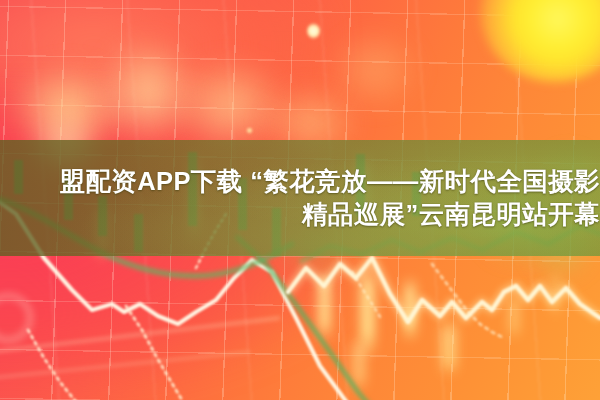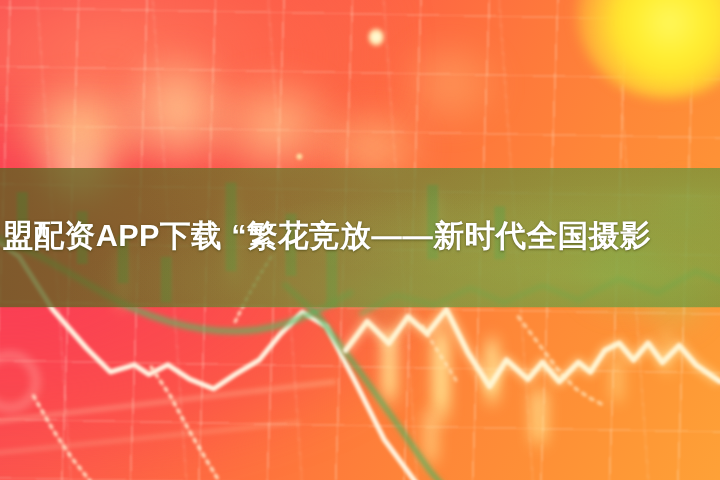--- a/index.html
+++ b/index.html
@@ -126,21 +126,21 @@
     background:
       radial-gradient(ellipse at 84% 78%, rgba(170,214,96,.34) 0%, rgba(170,214,96,0) 60%),
       radial-gradient(ellipse at 96% 22%, rgba(178,216,104,.26) 0%, rgba(178,216,104,0) 58%),
       radial-gradient(ellipse at 56% 96%, rgba(150,200,92,.18) 0%, rgba(150,200,92,0) 62%);
   }
 
   
   .headline{
     position:absolute; left:0; top:140px; width:600px; height:116px;
     display:flex; flex-direction:column;
-    align-items:flex-start; justify-content:center;
+    align-items:flex-end; justify-content:center;
     gap:5px;
     z-index:9;
     pointer-events:none;
   }
   .headline .ln{
     color:#ffffff;
     font-size:25.5px;
     font-weight:bold;
     letter-spacing:.4px;
     line-height:1.08;
@@ -259,15 +259,16 @@
   <div class="bg-sun"></div>
   <div class="bg-dot-a"></div>
   <div class="bg-dot-b"></div>
 
   <div class="band">
     <div class="band-inner-glow"></div>
   </div>
 
   <div class="headline">
     <div class="ln ln1">盟配资APP下载 “繁花竞放——新时代全国摄影</div>
+    <div class="ln ln2">精品巡展”云南昆明站开幕</div>
   </div>
 
 </div>
 
 </body></html>

